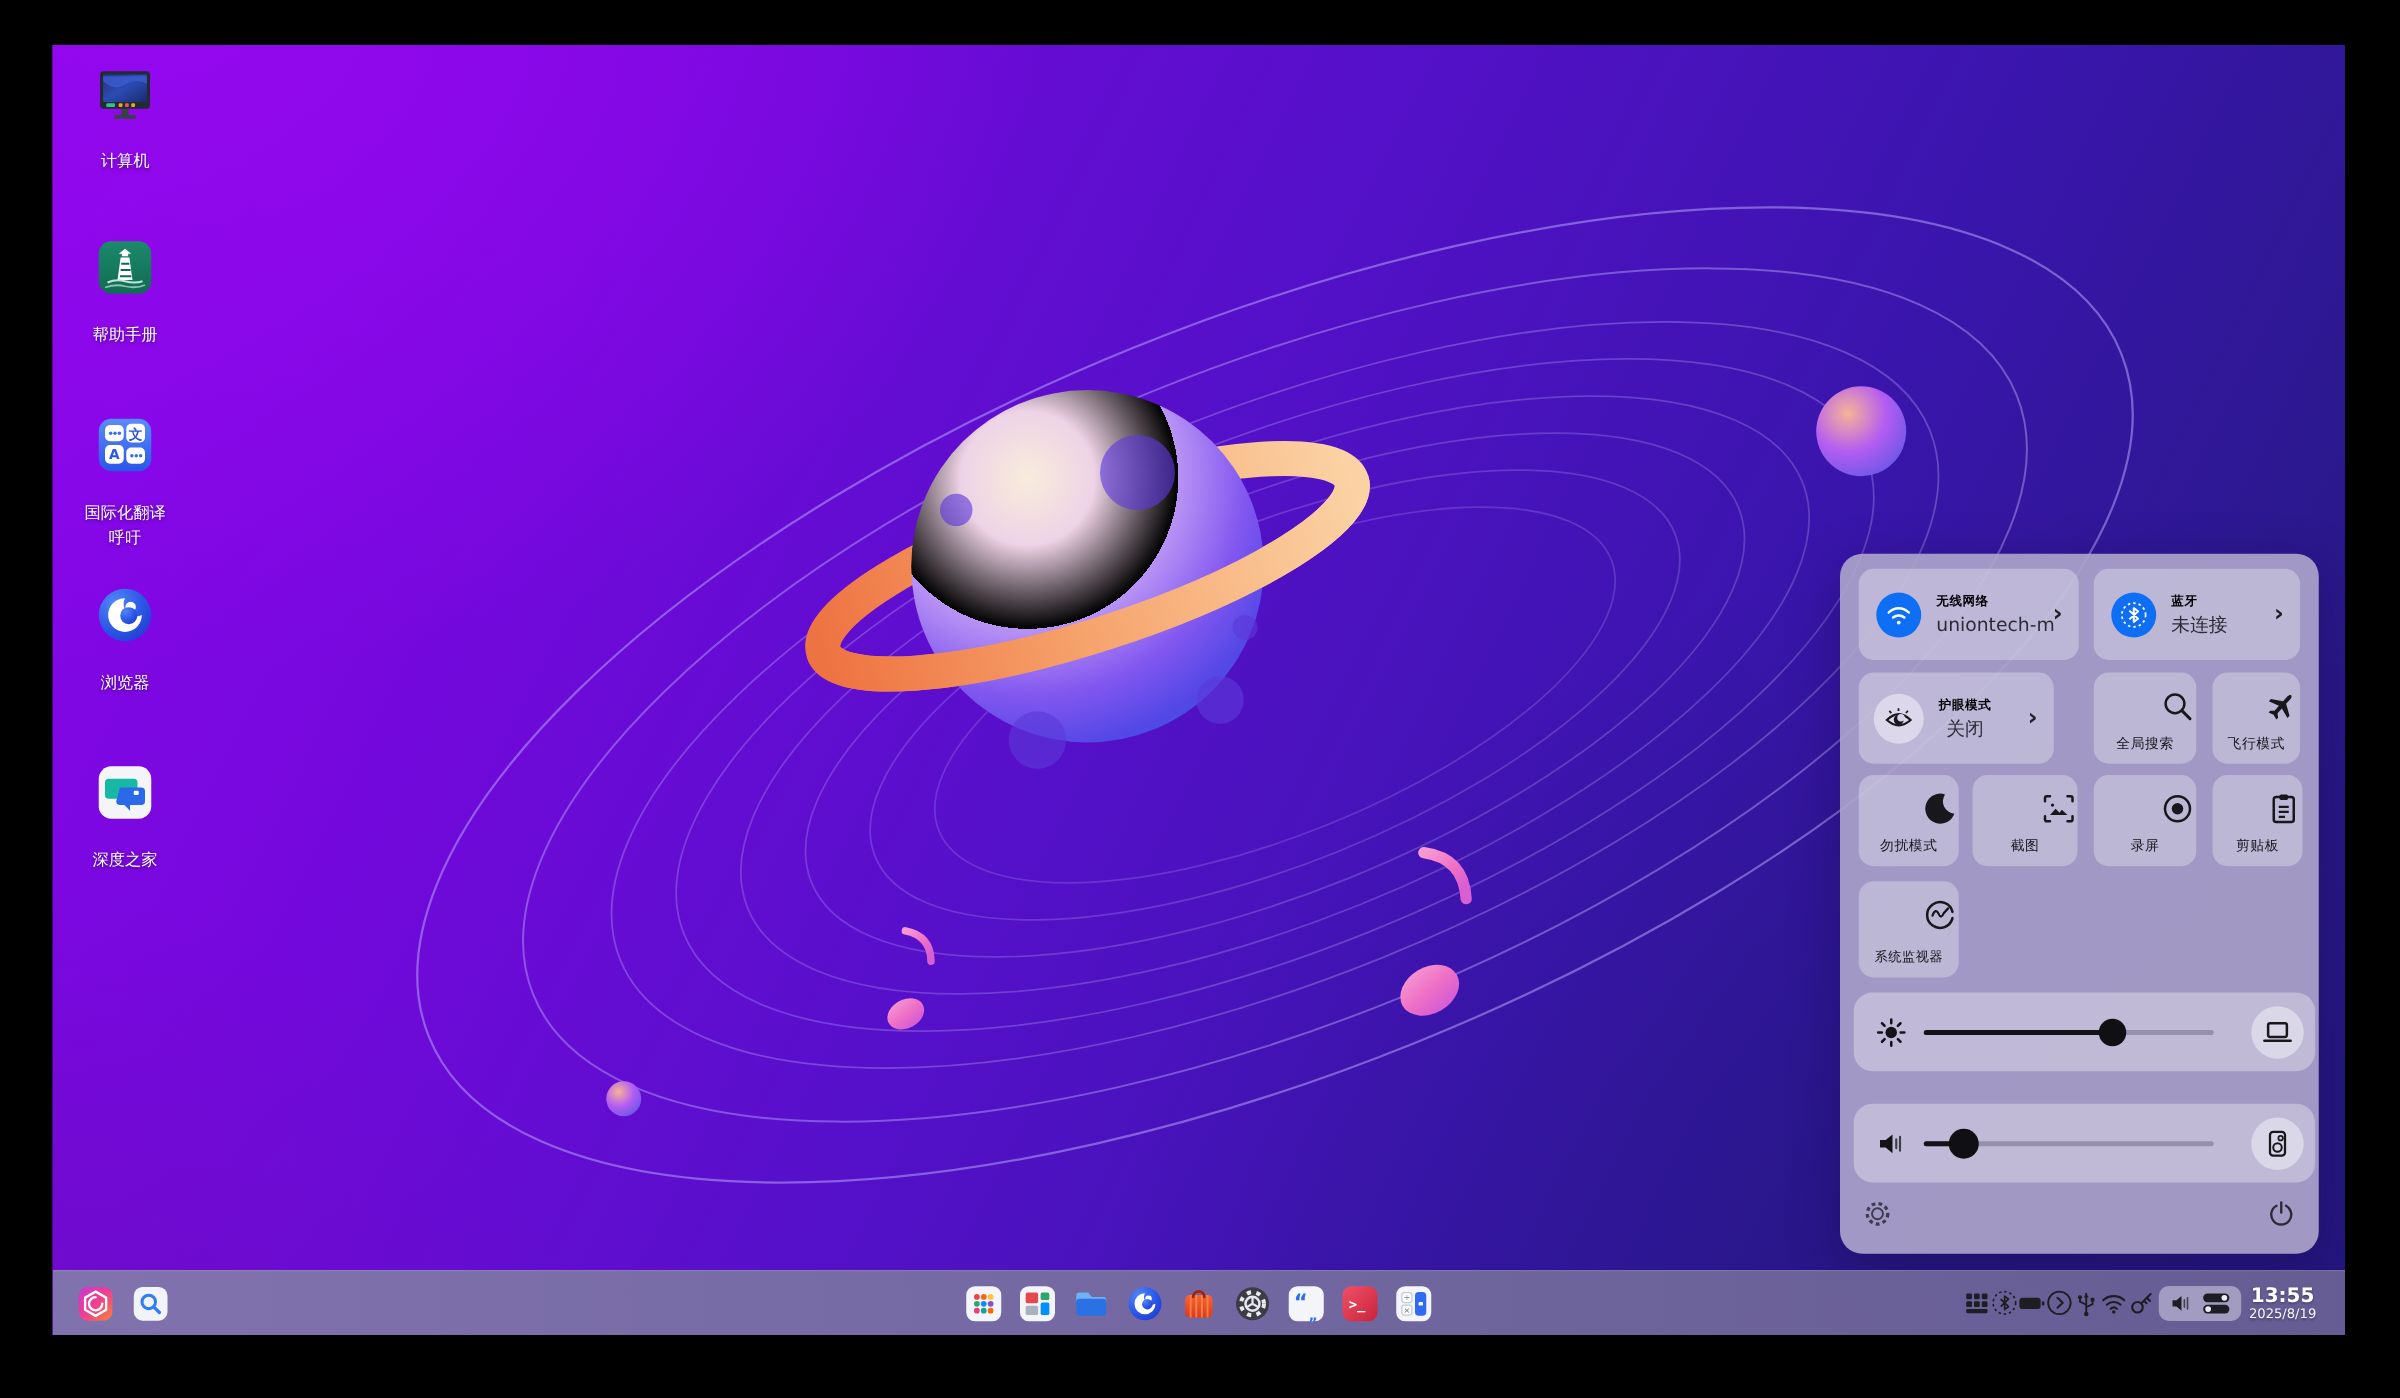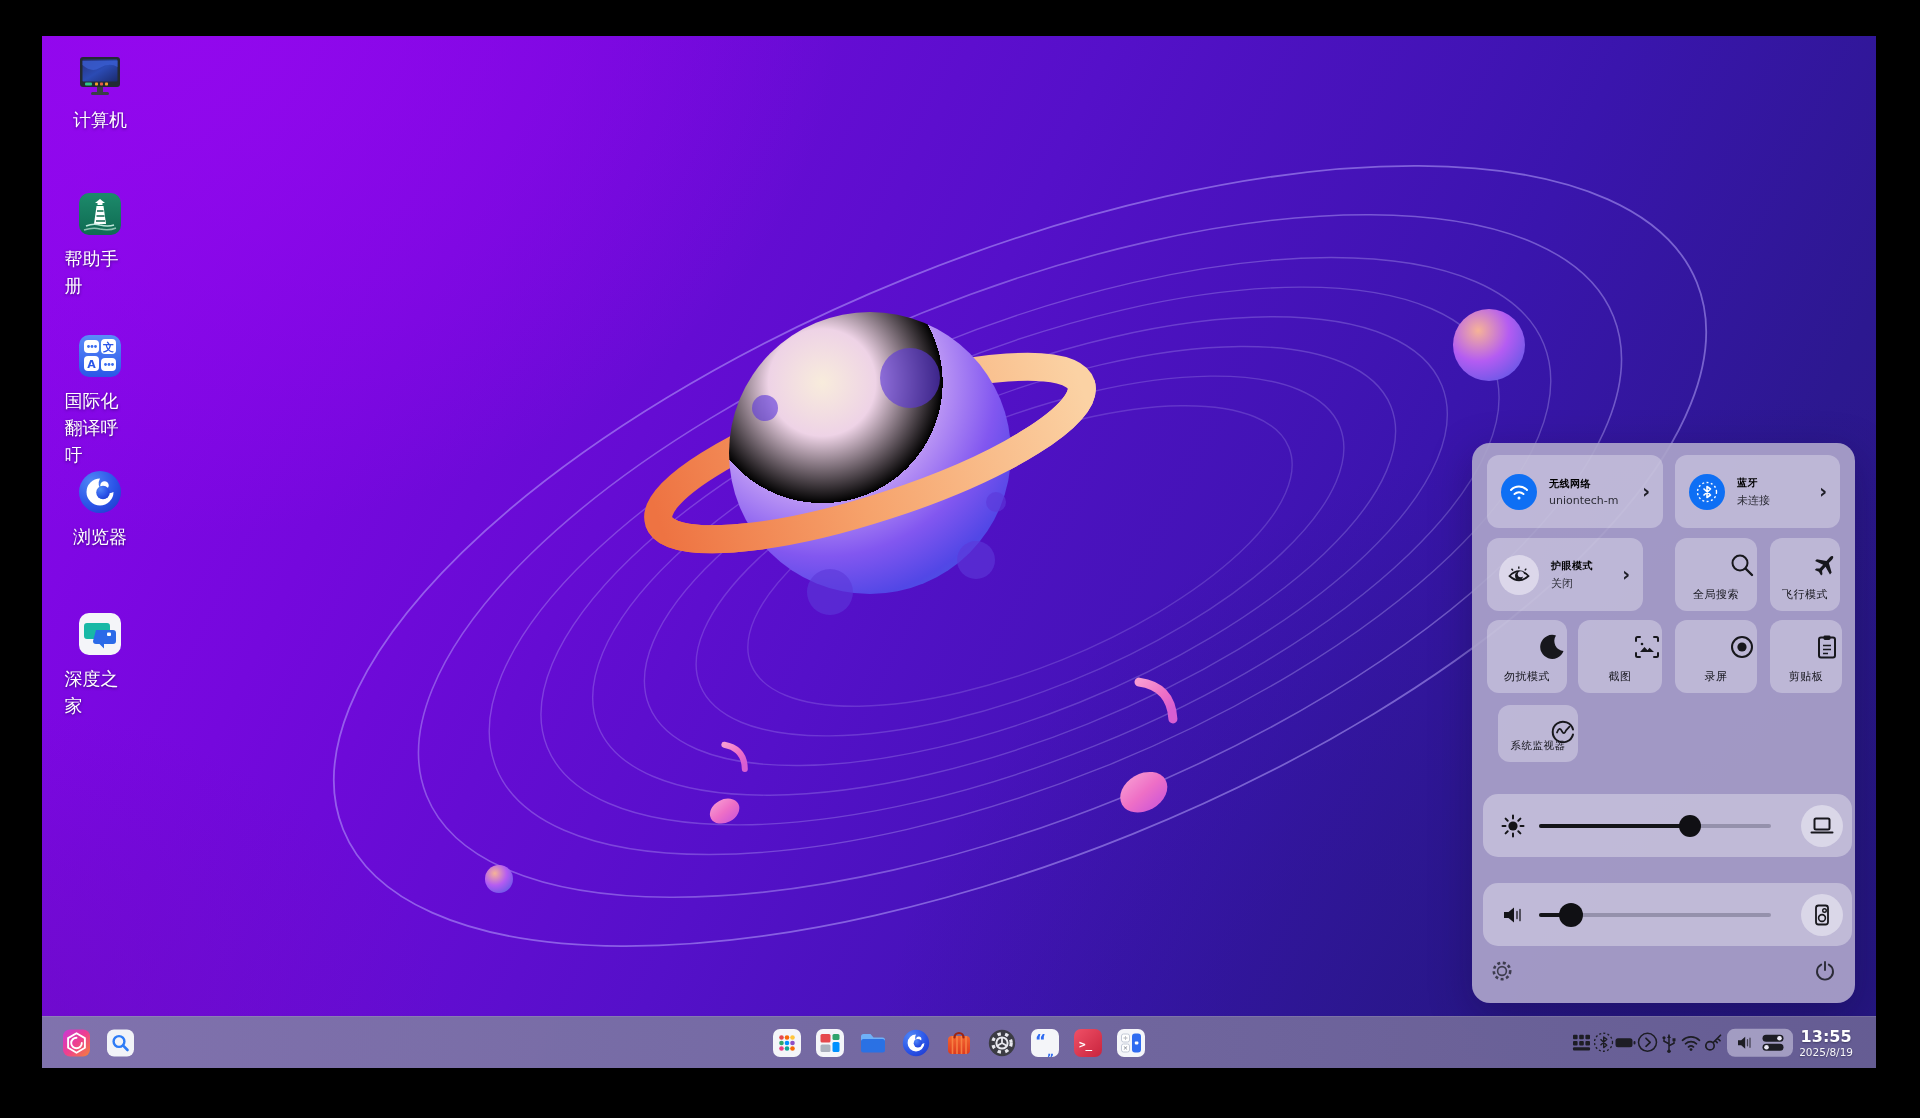--- a/index.html
+++ b/index.html
@@ -10,35 +10,35 @@
       radial-gradient(1250px 950px at 6% -2%, rgba(148,8,238,.95) 0%, rgba(148,8,238,0) 55%),
       radial-gradient(1500px 1150px at 96% 104%, rgba(36,22,128,.95) 0%, rgba(36,22,128,0) 62%),
       radial-gradient(900px 700px at -4% 102%, rgba(106,12,196,.8) 0%, rgba(106,12,196,0) 55%),
       linear-gradient(116deg,#8b06ec 0%,#7508dd 22%,#5510c9 46%,#3a15ad 68%,#2c1890 84%,#27177e 100%);}
   svg{display:block;}
   .wall{position:absolute;inset:0;pointer-events:none;}
 
   
   .dicon{position:absolute;left:2px;width:112px;display:flex;flex-direction:column;align-items:center;cursor:default;}
   .dicon .ig{width:48px;height:48px;}
-  .dicon .lbl{margin-top:7px;font-size:18px;line-height:1.5;color:#fff;text-align:left;max-width:71px;
+  .dicon .lbl{margin-top:21px;font-size:13px;line-height:1.5;color:#fff;text-align:center;max-width:71px;
               text-shadow:0 1px 3px rgba(10,0,40,.55);}
 
   
   .cc{position:absolute;left:1430px;top:407px;width:383px;height:560px;border-radius:18px;
       background:rgba(171,164,202,.92);box-shadow:0 12px 40px rgba(20,8,60,.35);}
   .tile{position:absolute;background:rgba(255,255,255,.30);border-radius:12px;}
   .tile.wide{display:flex;align-items:center;}
   .tile .circ{width:36px;height:36px;border-radius:50%;margin-left:14px;flex:0 0 auto;
               display:flex;align-items:center;justify-content:center;}
   .circ.blue{background:#0e6ff4;}
   .circ.lite{background:rgba(244,243,250,.55);width:40px;height:40px;margin-left:12px;}
   .tile .tx{margin-left:12px;display:flex;flex-direction:column;gap:3px;min-width:0;}
   .tile .tt{font-size:10px;font-weight:bold;color:#000000;letter-spacing:.5px;}
-  .tile .ts{font-size:11px;color:#2c2c36;}
+  .tile .ts{font-size:15px;color:#2c2c36;text-align:center;}
   .tile .chev{position:absolute;right:13px;top:50%;transform:translateY(-54%);font-size:19px;color:#1d1d26;font-weight:bold;}
   .tile.sq{display:flex;flex-direction:column;align-items:flex-end;justify-content:flex-start;}
   .tile.sq .sic{margin-top:11px;height:32px;display:flex;align-items:center;justify-content:center;}
   .tile.sq .slbl{position:absolute;bottom:9px;width:100%;text-align:center;font-size:11px;color:#15151c;letter-spacing:.5px;}
   .srow{position:absolute;left:11px;width:369px;height:63px;border-radius:15px;background:rgba(255,255,255,.33);
         display:flex;align-items:center;}
   .srow .licn{margin-left:16px;width:28px;flex:0 0 auto;}
   .track{position:relative;margin-left:12px;width:232px;height:4px;border-radius:2px;background:rgba(40,38,60,.28);}
   .fill{position:absolute;left:0;top:0;height:100%;border-radius:2px;background:#141418;}
   .knob{position:absolute;top:50%;width:24px;height:24px;border-radius:50%;background:#101014;transform:translate(-50%,-50%);}
@@ -338,21 +338,21 @@
       <div class="sic">
         <svg width="30" height="30" viewBox="0 0 30 30" fill="none" stroke="#17171c">
           <rect x="7" y="5.5" width="16" height="20" rx="2" stroke-width="2"></rect>
           <rect x="11.5" y="3.5" width="7" height="4.5" rx="1.4" fill="#17171c" stroke="none"></rect>
           <path d="M11 13.5 h8 M11 17.5 h8 M11 21.5 h5" stroke-width="1.7"></path>
         </svg>
       </div>
       <div class="slbl">剪贴板</div>
     </div>
 
-    <div class="tile sq" style="left:26px;top:262px;width:80px;height:57px">
+    <div class="tile sq" style="left:15px;top:262px;width:80px;height:77px">
       <div class="sic">
         <svg width="30" height="30" viewBox="0 0 30 30" fill="none" stroke="#17171c">
           <path d="M25 17.5 a10.3 10.3 0 1 1 0 -5" stroke-width="2" stroke-linecap="round"></path>
           <path d="M9 15.5 q2.5-6.5 5-1.2 q2 4.2 4-.8 l3.5-3.8" stroke-width="1.8" stroke-linecap="round"></path>
         </svg>
       </div>
       <div class="slbl" style="font-size:10.5px">系统监视器</div>
     </div>
 
     <div class="srow" style="top:351px">

